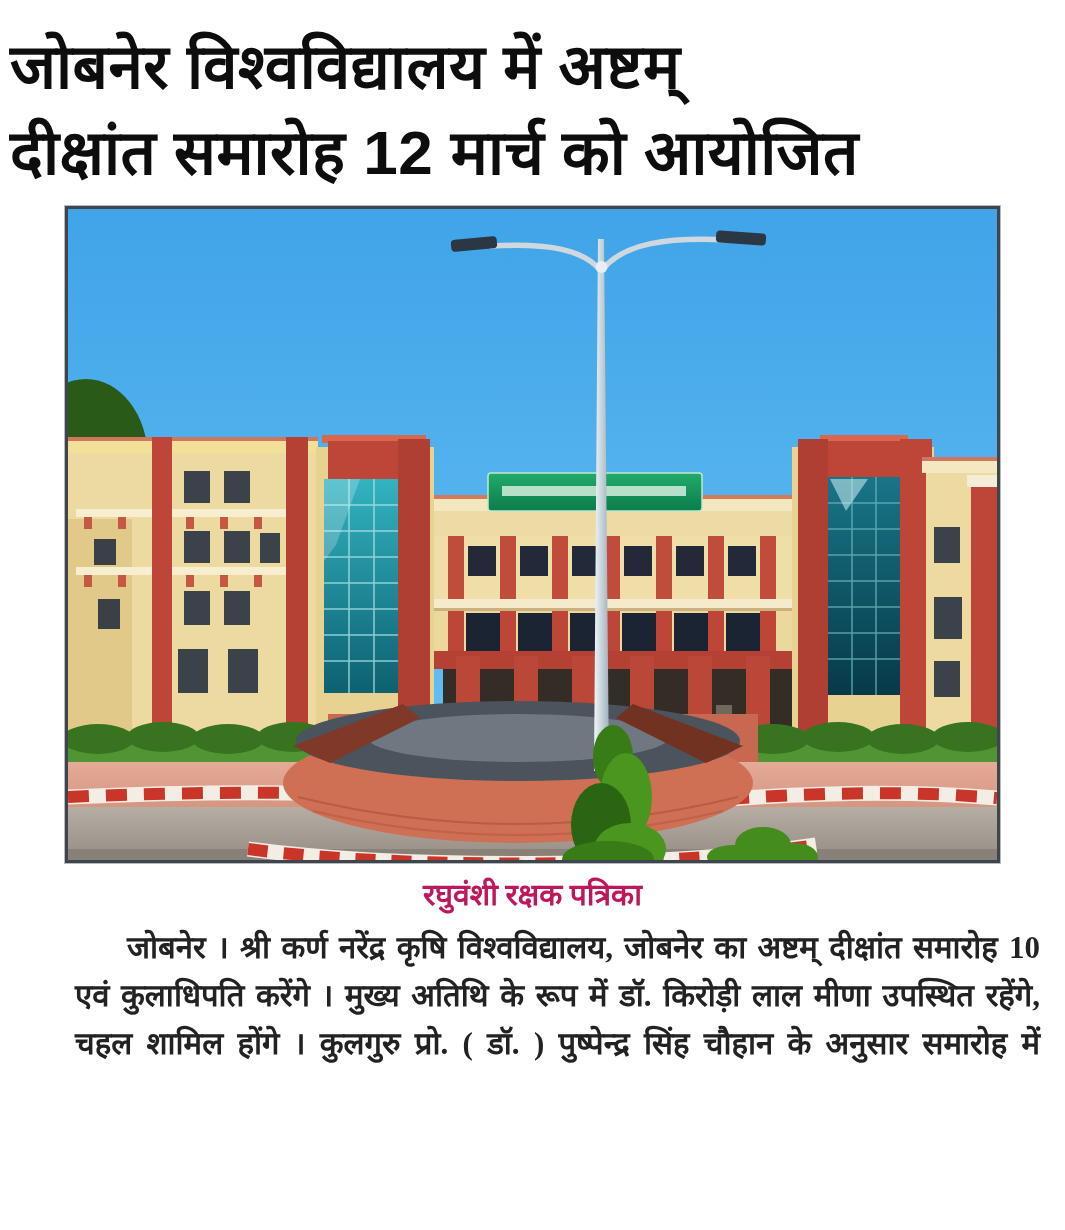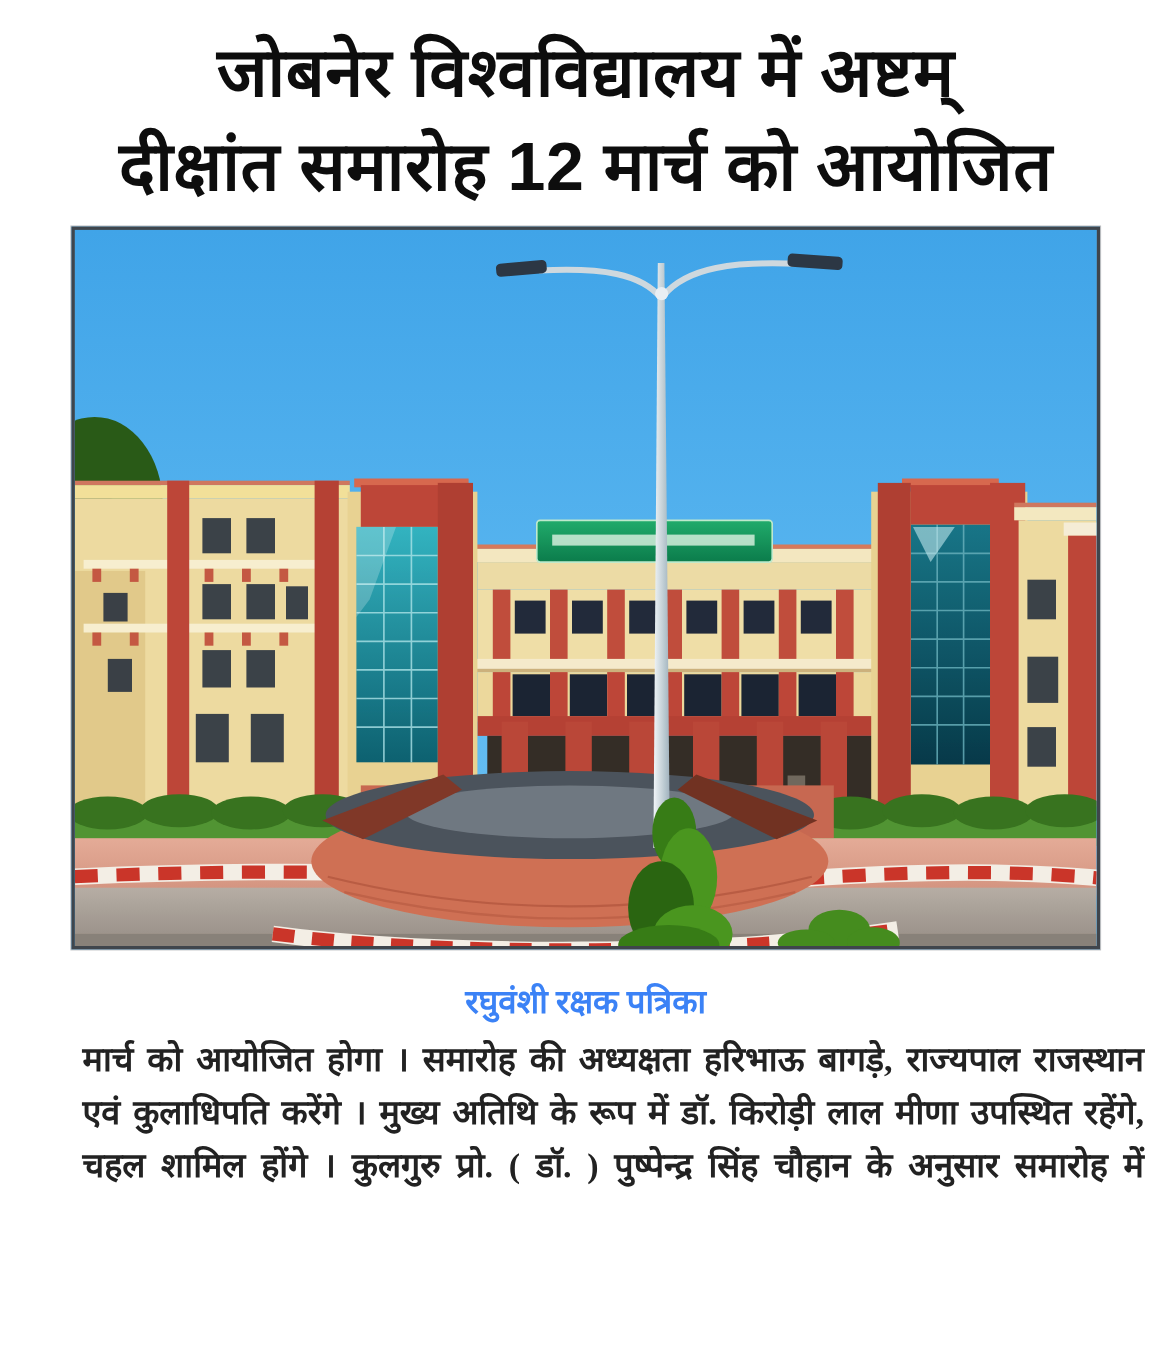--- a/index.html
+++ b/index.html
@@ -3,46 +3,45 @@
 <meta charset="utf-8">
 <style>
   html,body{margin:0;padding:0;}
   body{
     width:1065px;height:1230px;background:#ffffff;overflow:hidden;
     font-family:"Liberation Serif","DejaVu Serif",serif;
     -webkit-font-smoothing:antialiased;
   }
   .headline{
     margin:24px 10px 10px;
-    text-align:center;
     font-family:"Liberation Sans","DejaVu Sans",sans-serif;
     font-weight:800;
     font-size:62px;
     line-height:86px;
     color:#0d0d0d;
     letter-spacing:0.5px;
   }
   .photo-frame{
     width:929px;height:651px;
     margin:6px auto 0;
     border:3px solid #3f454c;
     box-shadow:0 0 0 1px #b9bcbf;
     background:#55ace6;
     overflow:hidden;
   }
   .photo-frame svg{
     display:block;width:929px;height:651px;
     filter:blur(0.7px) saturate(1.08) contrast(1.02);
   }
   .caption{
-    margin-top:26px;
+    margin-top:10px;
     text-align:center;
     font-weight:700;
     font-size:30px;
-    color:#3b82f6;
+    color:#be185d;
   }
   .body-text{
     margin:10px 25px 0 75px;   
     font-size:31px;
     line-height:48px;
     color:#222;
     font-weight:600;
   }
   .body-line{
     text-align:justify;
@@ -324,16 +323,16 @@
       <ellipse cx="695" cy="636" rx="28" ry="18"></ellipse>
       <ellipse cx="726" cy="648" rx="24" ry="14"></ellipse>
       <ellipse cx="665" cy="648" rx="26" ry="12"></ellipse>
     </g>
   </svg>
 </div>
 
 <div class="caption">रघुवंशी रक्षक पत्रिका</div>
 
 <div class="body-text">
-  <div class="body-line">मार्च को आयोजित होगा । समारोह की अध्यक्षता हरिभाऊ बागड़े, राज्यपाल राजस्थान</div>
+  <div class="body-line first">जोबनेर । श्री कर्ण नरेंद्र कृषि विश्वविद्यालय, जोबनेर का अष्टम् दीक्षांत समारोह 10</div>
   <div class="body-line">एवं कुलाधिपति करेंगे । मुख्य अतिथि के रूप में डॉ. किरोड़ी लाल मीणा उपस्थित रहेंगे,</div>
   <div class="body-line">चहल शामिल होंगे । कुलगुरु प्रो. ( डॉ. ) पुष्पेन्द्र सिंह चौहान के अनुसार समारोह में</div>
 </div>
 
 </body></html>

